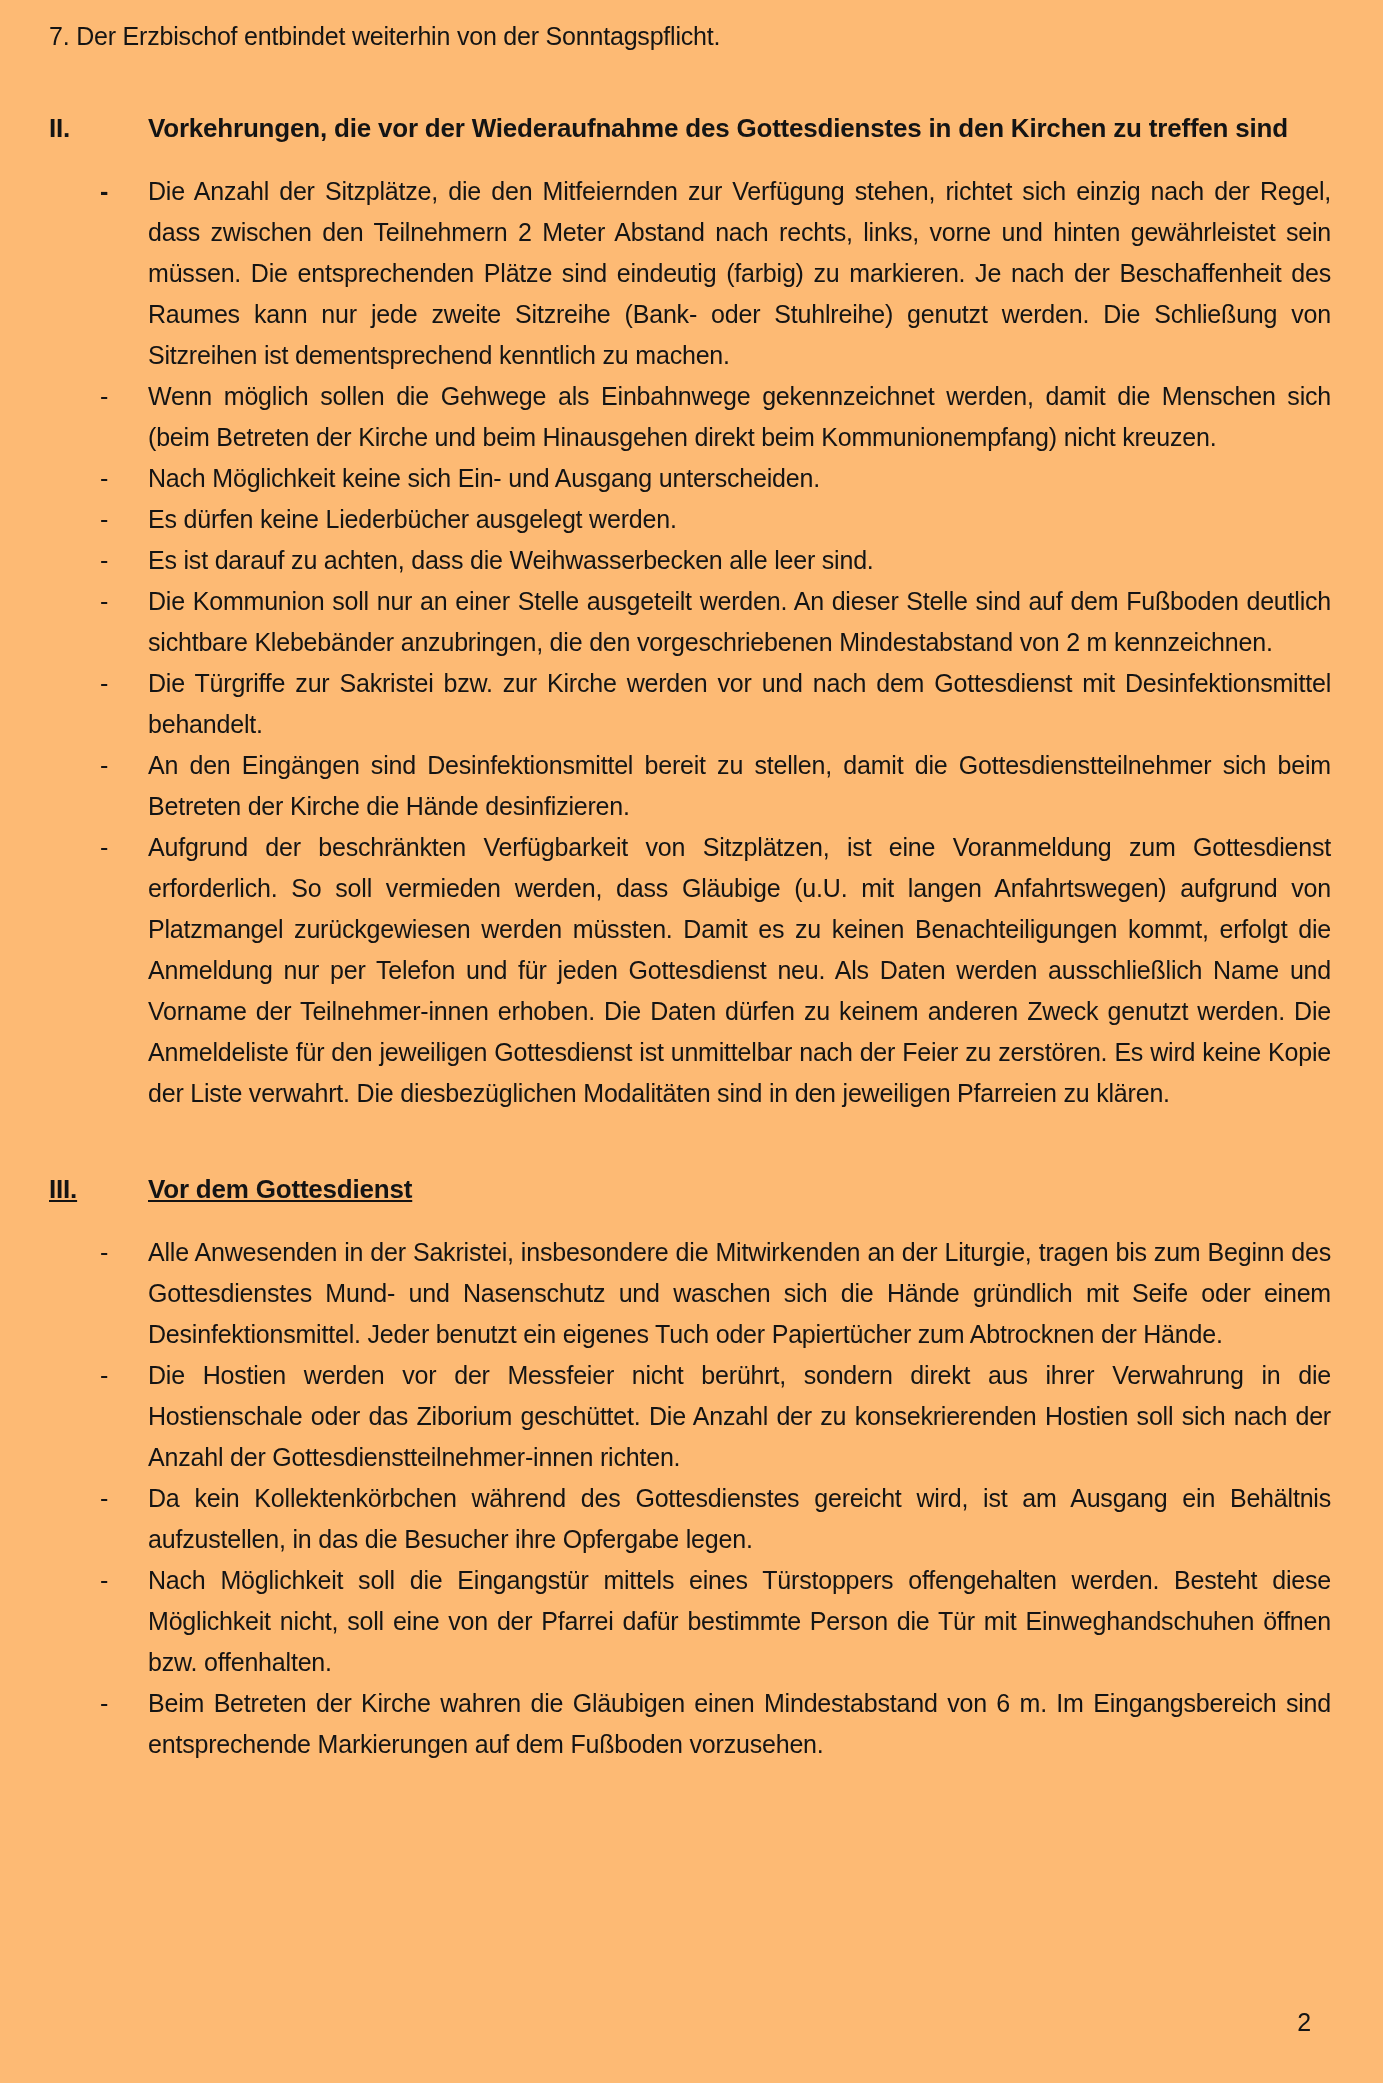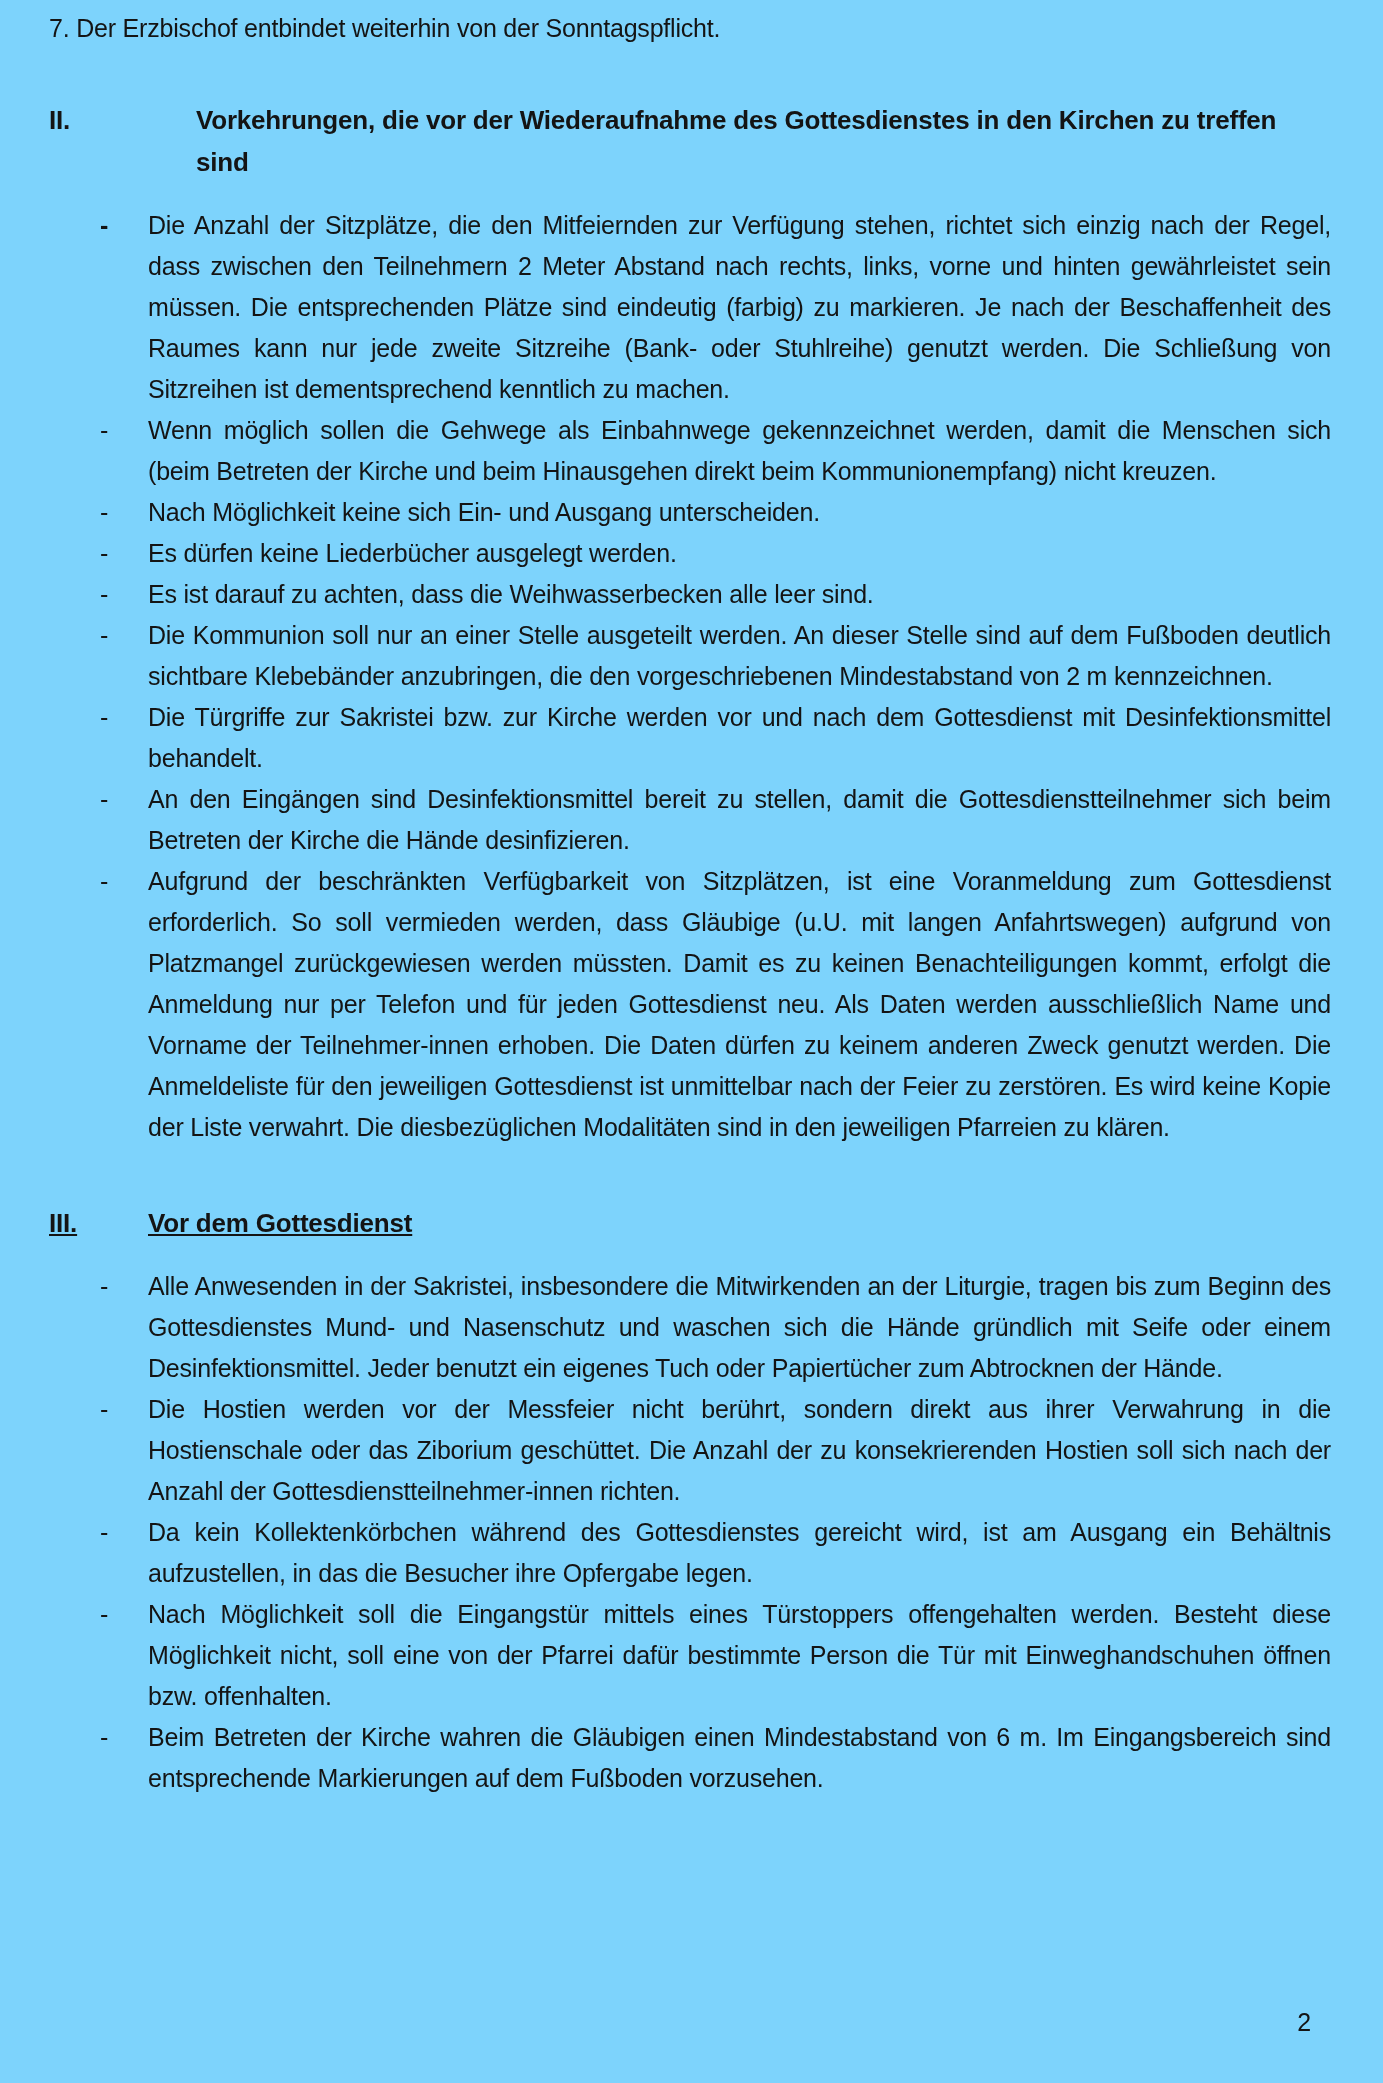--- a/index.html
+++ b/index.html
@@ -5,41 +5,40 @@
   html, body {
     margin: 0;
     padding: 0;
     background: #ffffff;
   }
   .page {
     position: relative;
     width: 1383px;
     height: 2083px;
     box-sizing: border-box;
-    background: #7dd3fc;
+    background: #fdba74;
     color: #141414;
     font-family: "Liberation Sans", sans-serif;
     font-size: 25px;
     line-height: 41px;
-    padding: 8px 52px 0 49px;
+    padding: 16px 52px 0 49px;
     overflow: hidden;
     letter-spacing: -0.2px;
   }
   .intro {
     margin: 0;
   }
   .sec-heading {
     display: flex;
     font-weight: bold;
     font-size: 26px;
     line-height: 42px;
   }
   .sec-heading.first {
     margin-top: 50px;
-    gap: 48px;
   }
   .sec-heading.second {
     margin-top: 54px;
     text-decoration: underline;
   }
   .sec-num {
     width: 99px;
     flex-shrink: 0;
   }
   .sec-title {

